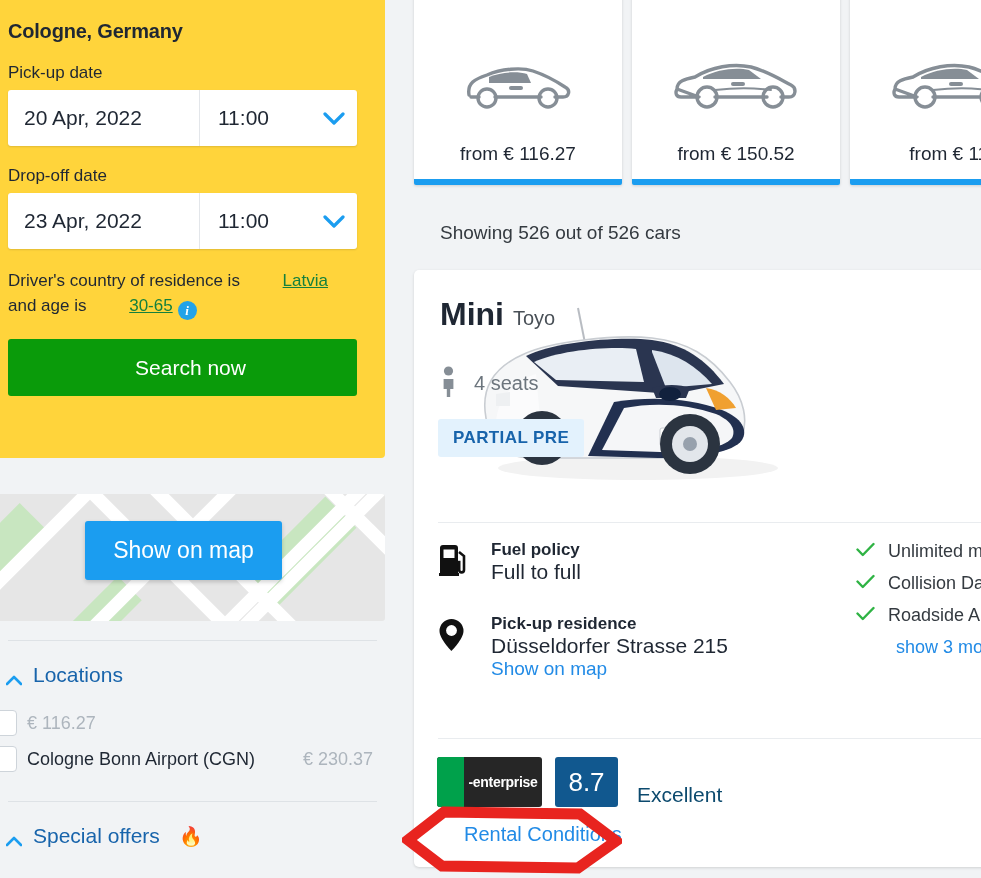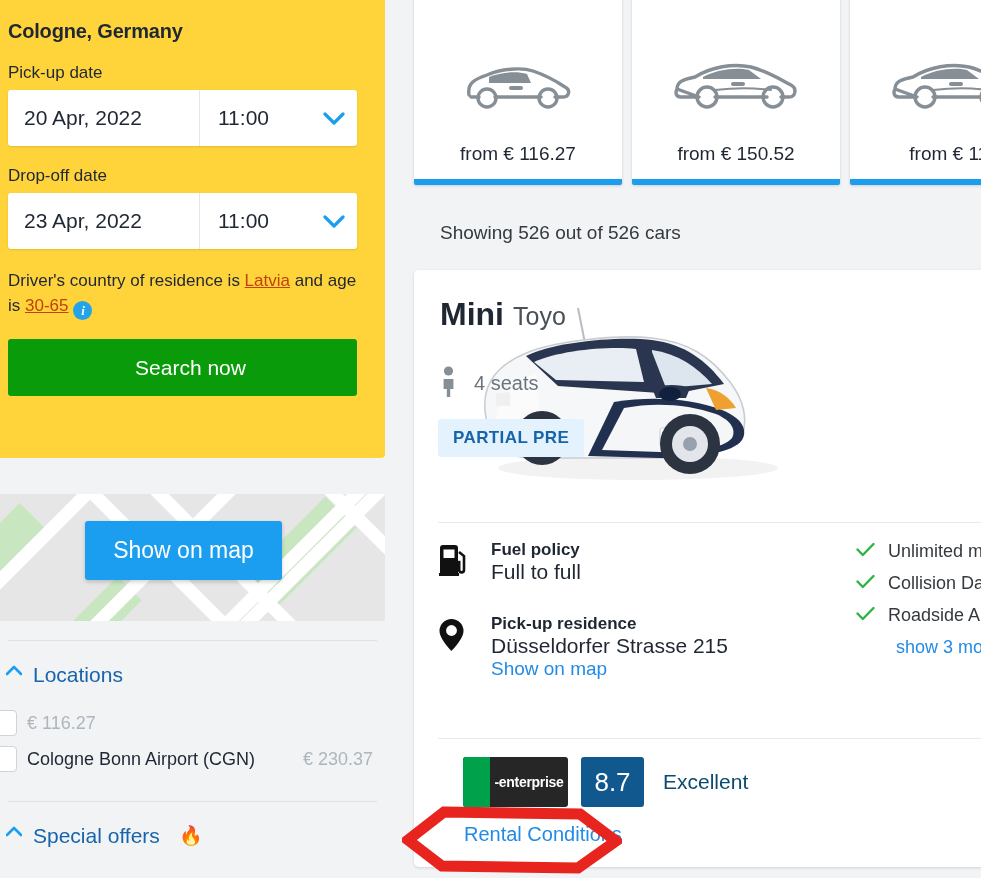--- a/index.html
+++ b/index.html
@@ -38,21 +38,21 @@
     font-size:21px; color:#1f2733;
   }
   .chev{
     width:46px; display:flex; align-items:center; justify-content:center;
   }
   .chev svg{ display:block; }
 
   #driver-note{
     font-size:17px; line-height:25px; color:#1f2733; margin-top:19px;
   }
-  #driver-note a{ color:#c2410c; text-decoration:underline; }
+  #driver-note a{ color:#15803d; text-decoration:underline;margin-left:38px; }
   .info-dot{
     display:inline-block; vertical-align:-4px; margin-left:5px;
     width:19px; height:19px; border-radius:50%; background:#23a3e8;
     color:#fff; font-size:13px; font-weight:bold; line-height:19px;
     text-align:center; font-style:italic; font-family:"Liberation Serif",serif;
   }
   #search-now{
     display:block; width:100%; height:57px; margin-top:19px;
     background:#0a9b0a; border:0; border-radius:3px;
     color:#fff; font-size:21px; font-family:"Liberation Sans",sans-serif;
@@ -71,21 +71,21 @@
     position:absolute; left:85px; top:27px; width:197px; height:59px;
     background:#1b9df0; border:0; border-radius:3px; color:#fff;
     font-size:23px; font-family:"Liberation Sans",sans-serif; cursor:pointer;
     box-shadow:0 2px 4px rgba(0,0,0,.18);
   }
 
   
   #filters{ position:absolute; left:0; top:640px; width:385px; }
   .filter-sep{ height:1px; background:#dee2e6; margin:0 8px; }
   .filter-head{
-    display:flex; align-items:flex-start; gap:13px;
+    display:flex; align-items:flex-end; gap:13px;
     padding:22px 8px 18px 6px; cursor:pointer;
   }
   .filter-head .title{ font-size:21px; color:#1864ab; }
   .caret{ width:14px; height:14px; }
   .fire{ font-size:19px; margin-left:7px; }
   .filter-row{
     display:flex; align-items:center; padding:5px 8px 5px 0;
     font-size:18px; cursor:pointer;
   }
   .cb{
@@ -125,21 +125,21 @@
     overflow:hidden;
   }
   #car-photo{
     position:absolute; left:24px; top:20px; width:400px; height:200px;
   }
   #car-title{
     position:absolute; left:440px; top:296px;
     white-space:nowrap;
   }
   #car-title .grp{ font-size:32px; font-weight:bold; color:#1f2733; }
-  #car-title .model{ font-size:25px; color:#495057; margin-left:9px; }
+  #car-title .model{ font-size:20px; color:#495057; margin-left:9px; }
   #seats-row{
     position:absolute; left:440px; top:366px;
     display:flex; align-items:center; gap:17px;
   }
   #seats-row .lbl{ font-size:20px; color:#6c757d; }
   #prepaid-badge{
     position:absolute; left:438px; top:419px;
     background:#e3f2fd; color:#1864ab; font-weight:bold;
     font-size:17px; letter-spacing:.4px;
     padding:9px 15px; border-radius:3px; white-space:nowrap;
@@ -426,21 +426,21 @@
           <path d="M1.5 7.5 L6.8 13 L17.5 2" fill="none" stroke="#2fb344" stroke-width="2.4" stroke-linecap="round" stroke-linejoin="round"></path>
         </svg>
     </span>
     <span class="tx">Roadside A</span>
   </div>
   <div id="show-more-link">show 3 mor</div>
 </div>
 
 <div class="hrule" style="left:438px; top:738px; width:543px;"></div>
 
-<div id="supplier-row" style="left:463px; top:757px;">
+<div id="supplier-row" style="left:437px; top:757px;align-items:flex-end;">
   <span id="ent-logo">
     <span class="grn"></span>
     <span class="txt">-enterprise</span>
   </span>
   <span id="score-box">8.7</span>
   <span id="score-word">Excellent</span>
 </div>
 
 <div id="rental-cond" style="left:464px; top:823px;">Rental Conditions</div>
 

